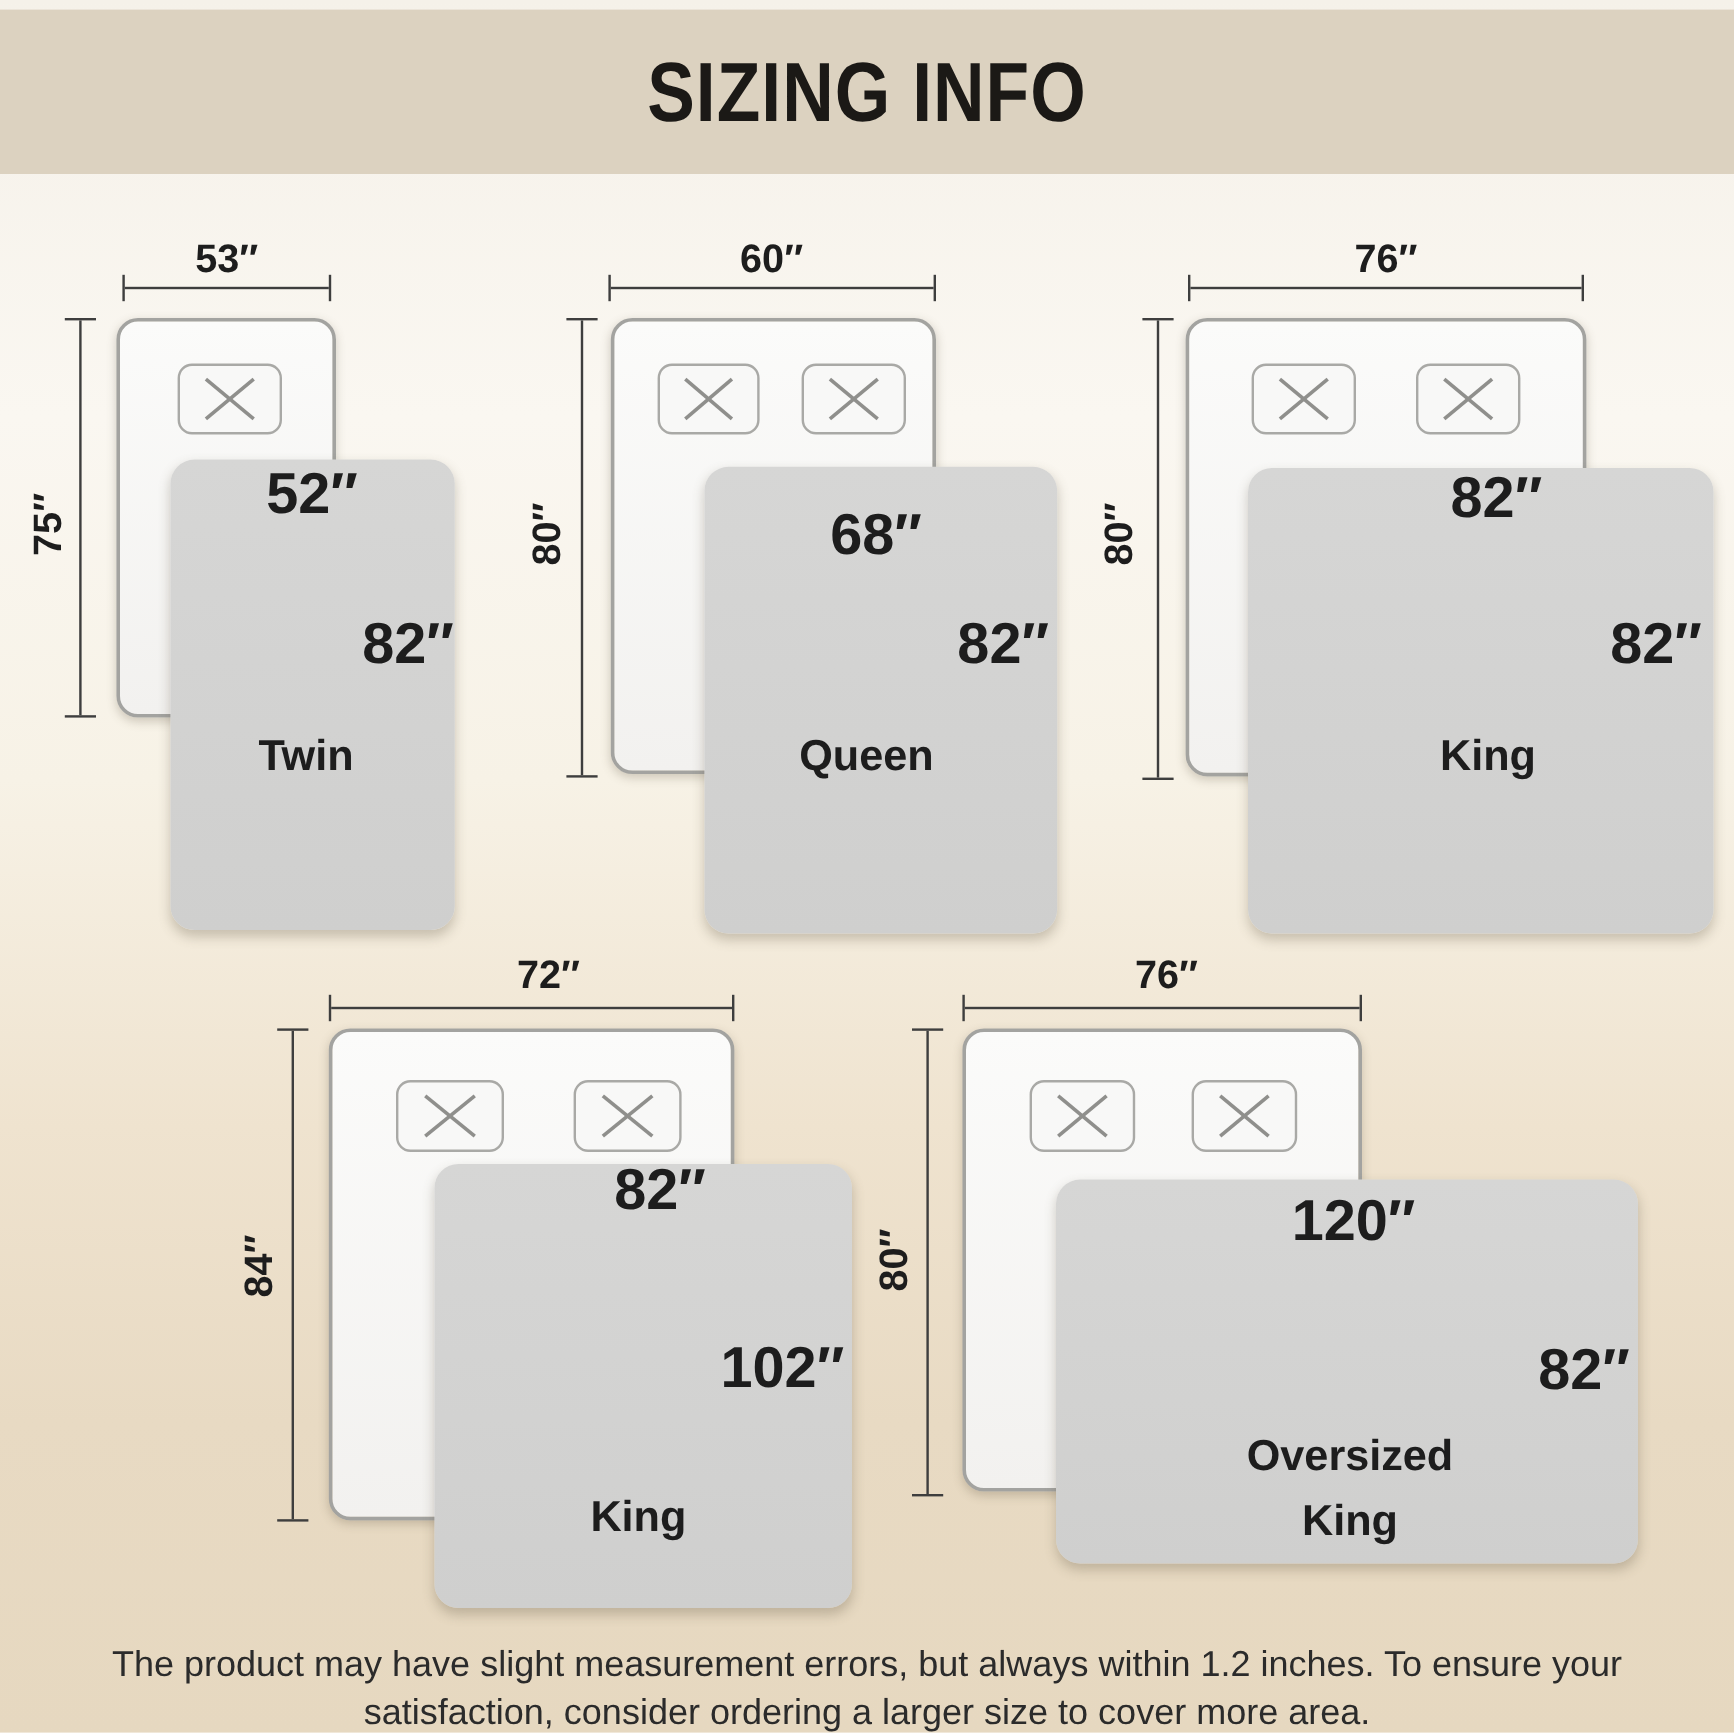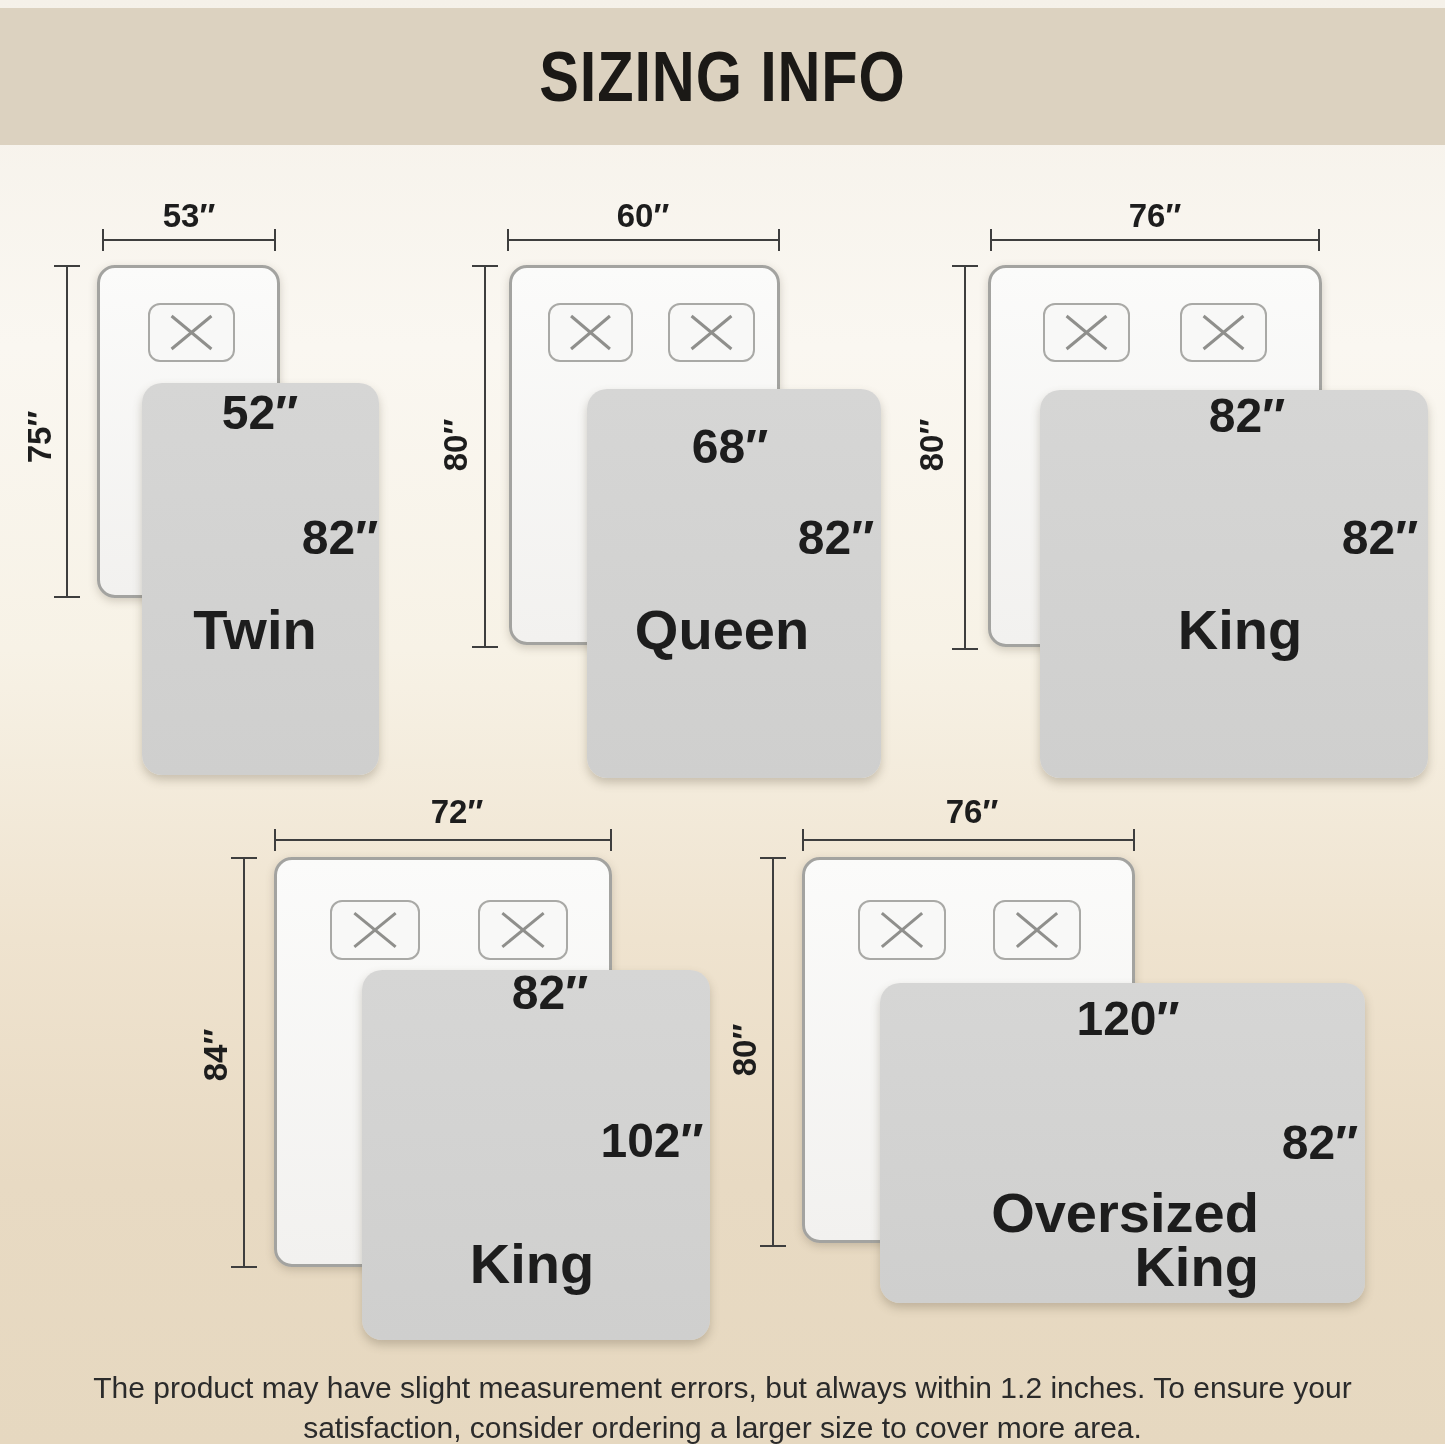--- a/index.html
+++ b/index.html
@@ -38,22 +38,22 @@
   .dimlabel{
     position:absolute;font-size:33px;font-weight:700;color:#1d1d1d;
     transform:translate(-50%,-50%);white-space:nowrap;
   }
   .dimlabel.rot{transform:translate(-50%,-50%) rotate(-90deg);}
   .blabel{
     position:absolute;font-size:48px;font-weight:700;color:#1d1d1d;
     transform:translate(-50%,-50%);white-space:nowrap;
   }
   .bname{
-    position:absolute;font-size:56px;font-weight:700;color:#1d1d1d;
-    transform:translate(-50%,-50%);text-align:right;line-height:54px;white-space:nowrap;
+    position:absolute;font-size:36px;font-weight:700;color:#1d1d1d;
+    transform:translate(-50%,-50%);text-align:center;line-height:54px;white-space:nowrap;
   }
   .footnote{
     position:absolute;left:0;top:1368px;width:100%;text-align:center;
     font-size:30px;line-height:40px;color:#2b2b2b;
   }
 </style>
 </head>
 <body>
 
 <div id="stage">

